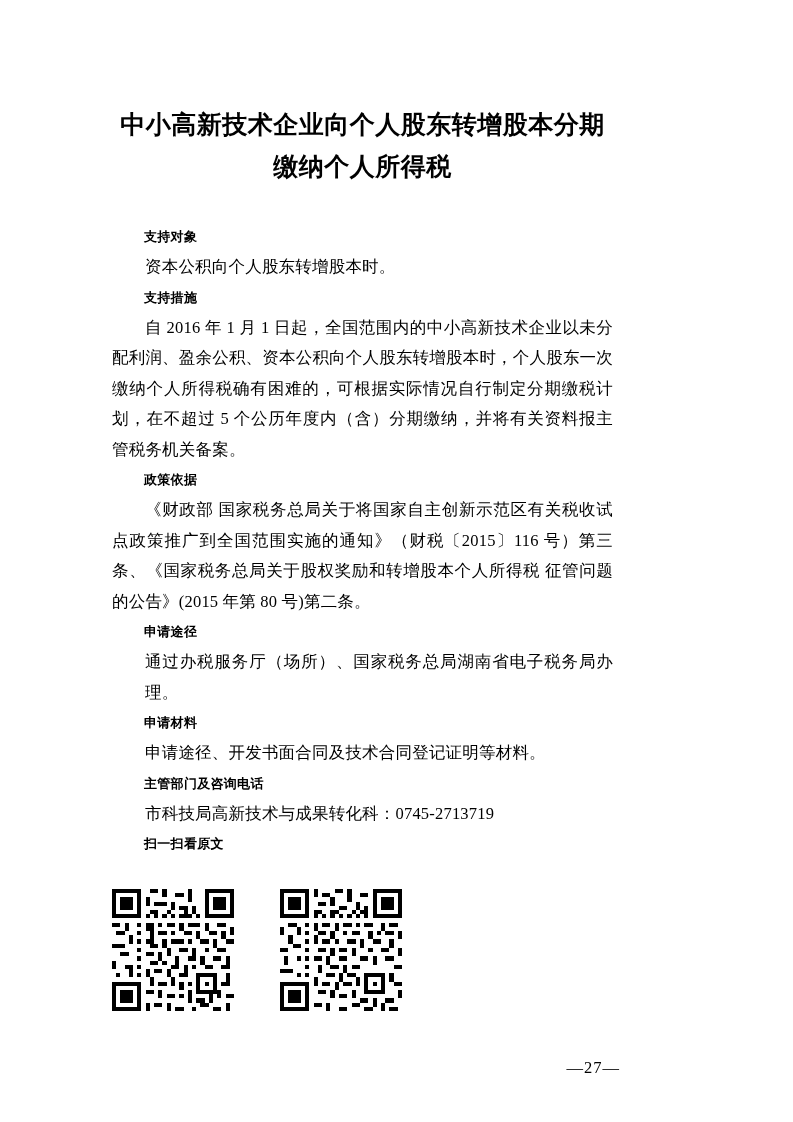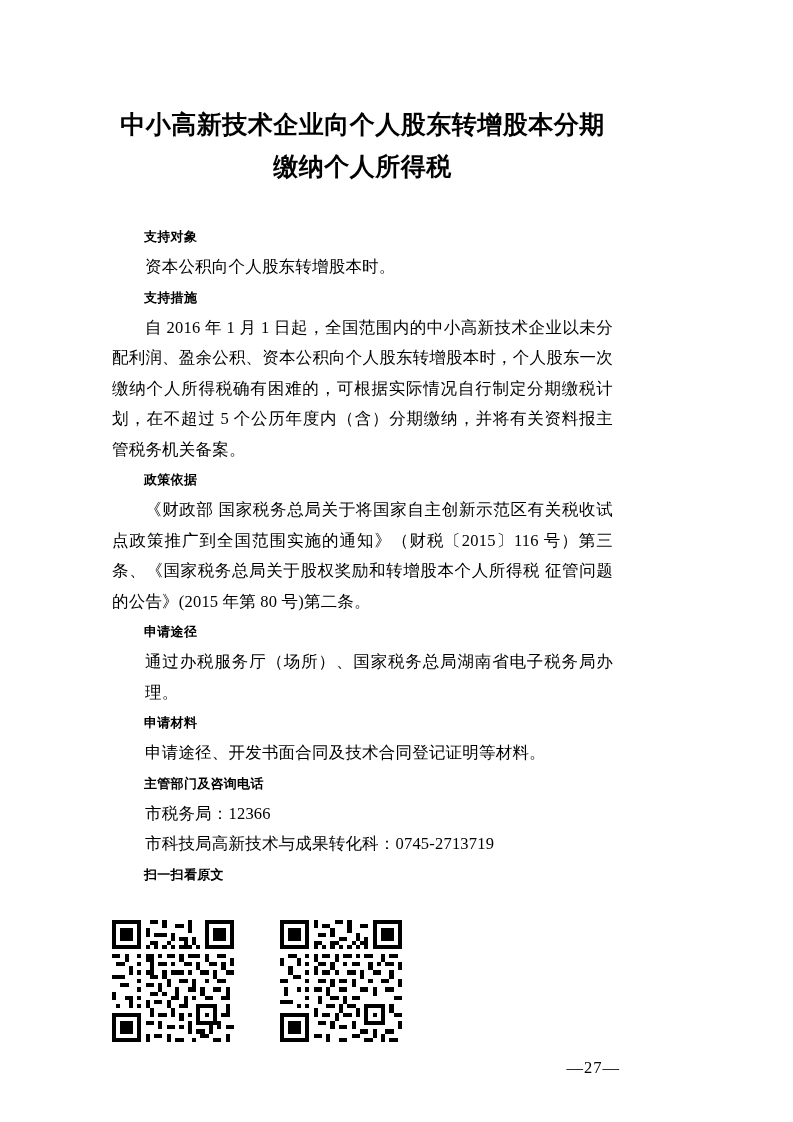--- a/index.html
+++ b/index.html
@@ -101,21 +101,20 @@
     <div class="sec-head">政策依据</div>
     <p class="para indent">《财政部  国家税务总局关于将国家自主创新示范区有关税收试点政策推广到全国范围实施的通知》（财税〔2015〕116 号）第三条、《国家税务总局关于股权奖励和转增股本个人所得税 征管问题的公告》(2015 年第 80 号)第二条。</p>
 
     <div class="sec-head">申请途径</div>
     <p class="para pad">通过办税服务厅（场所）、国家税务总局湖南省电子税务局办理。</p>
 
     <div class="sec-head">申请材料</div>
     <p class="para pad">申请途径、开发书面合同及技术合同登记证明等材料。</p>
 
     <div class="sec-head">主管部门及咨询电话</div>
-    <p class="para pad">市税务局：12366</p>
     <p class="para pad">市科技局高新技术与成果转化科：0745-2713719</p>
 
     <div class="sec-head">扫一扫看原文</div>
   </div>
 
   <div class="qr-row">
     <div class="qr">
       <svg width="122" height="122" viewBox="0 0 29 29" shape-rendering="crispEdges">
         <rect width="29" height="29" fill="#ffffff"></rect>
         <g fill="#000000">

